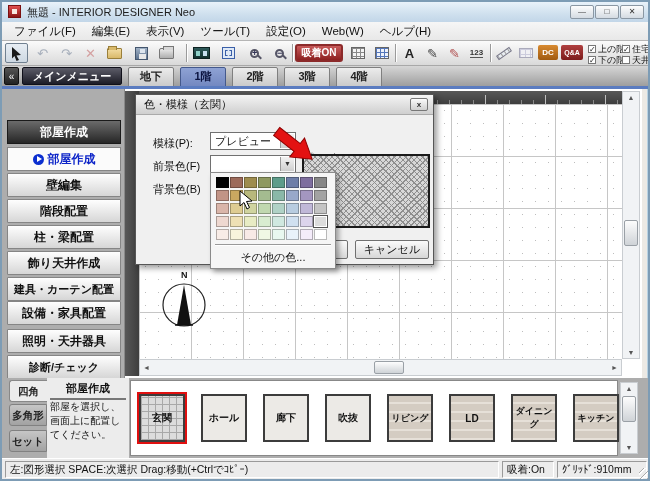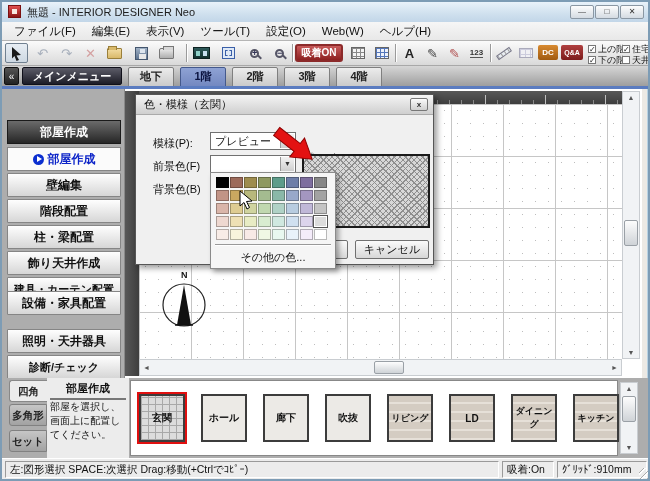--- a/index.html
+++ b/index.html
@@ -256,21 +256,21 @@
     <div class="side-header" style="top:31px">部屋作成</div>
     <div class="side-active" style="top:58px">
       <span class="play"></span>
       <span>部屋作成</span>
     </div>
     <div class="side-btn" style="top:84px">壁編集</div>
     <div class="side-btn" style="top:136px">柱・梁配置</div>
     <div class="side-btn" style="top:110px">階段配置</div>
     <div class="side-btn" style="top:162px">飾り天井作成</div>
     <div class="side-btn" style="top:188px;font-size:11px">建具・カーテン配置</div>
-    <div class="side-btn" style="top:202px">設備・家具配置</div>
+    <div class="side-btn" style="top:212px">設備・家具配置</div>
     <div class="side-btn" style="top:240px">照明・天井器具</div>
     <div class="side-btn" style="top:266px;font-size:11px">診断/チェック</div>
   </div>
 
   <div class="canvas">
     <div class="rulerh">
         <div class="ticks"></div>
       </div>
     <div class="rulerv"></div>
     <div class="gridarea"></div>

